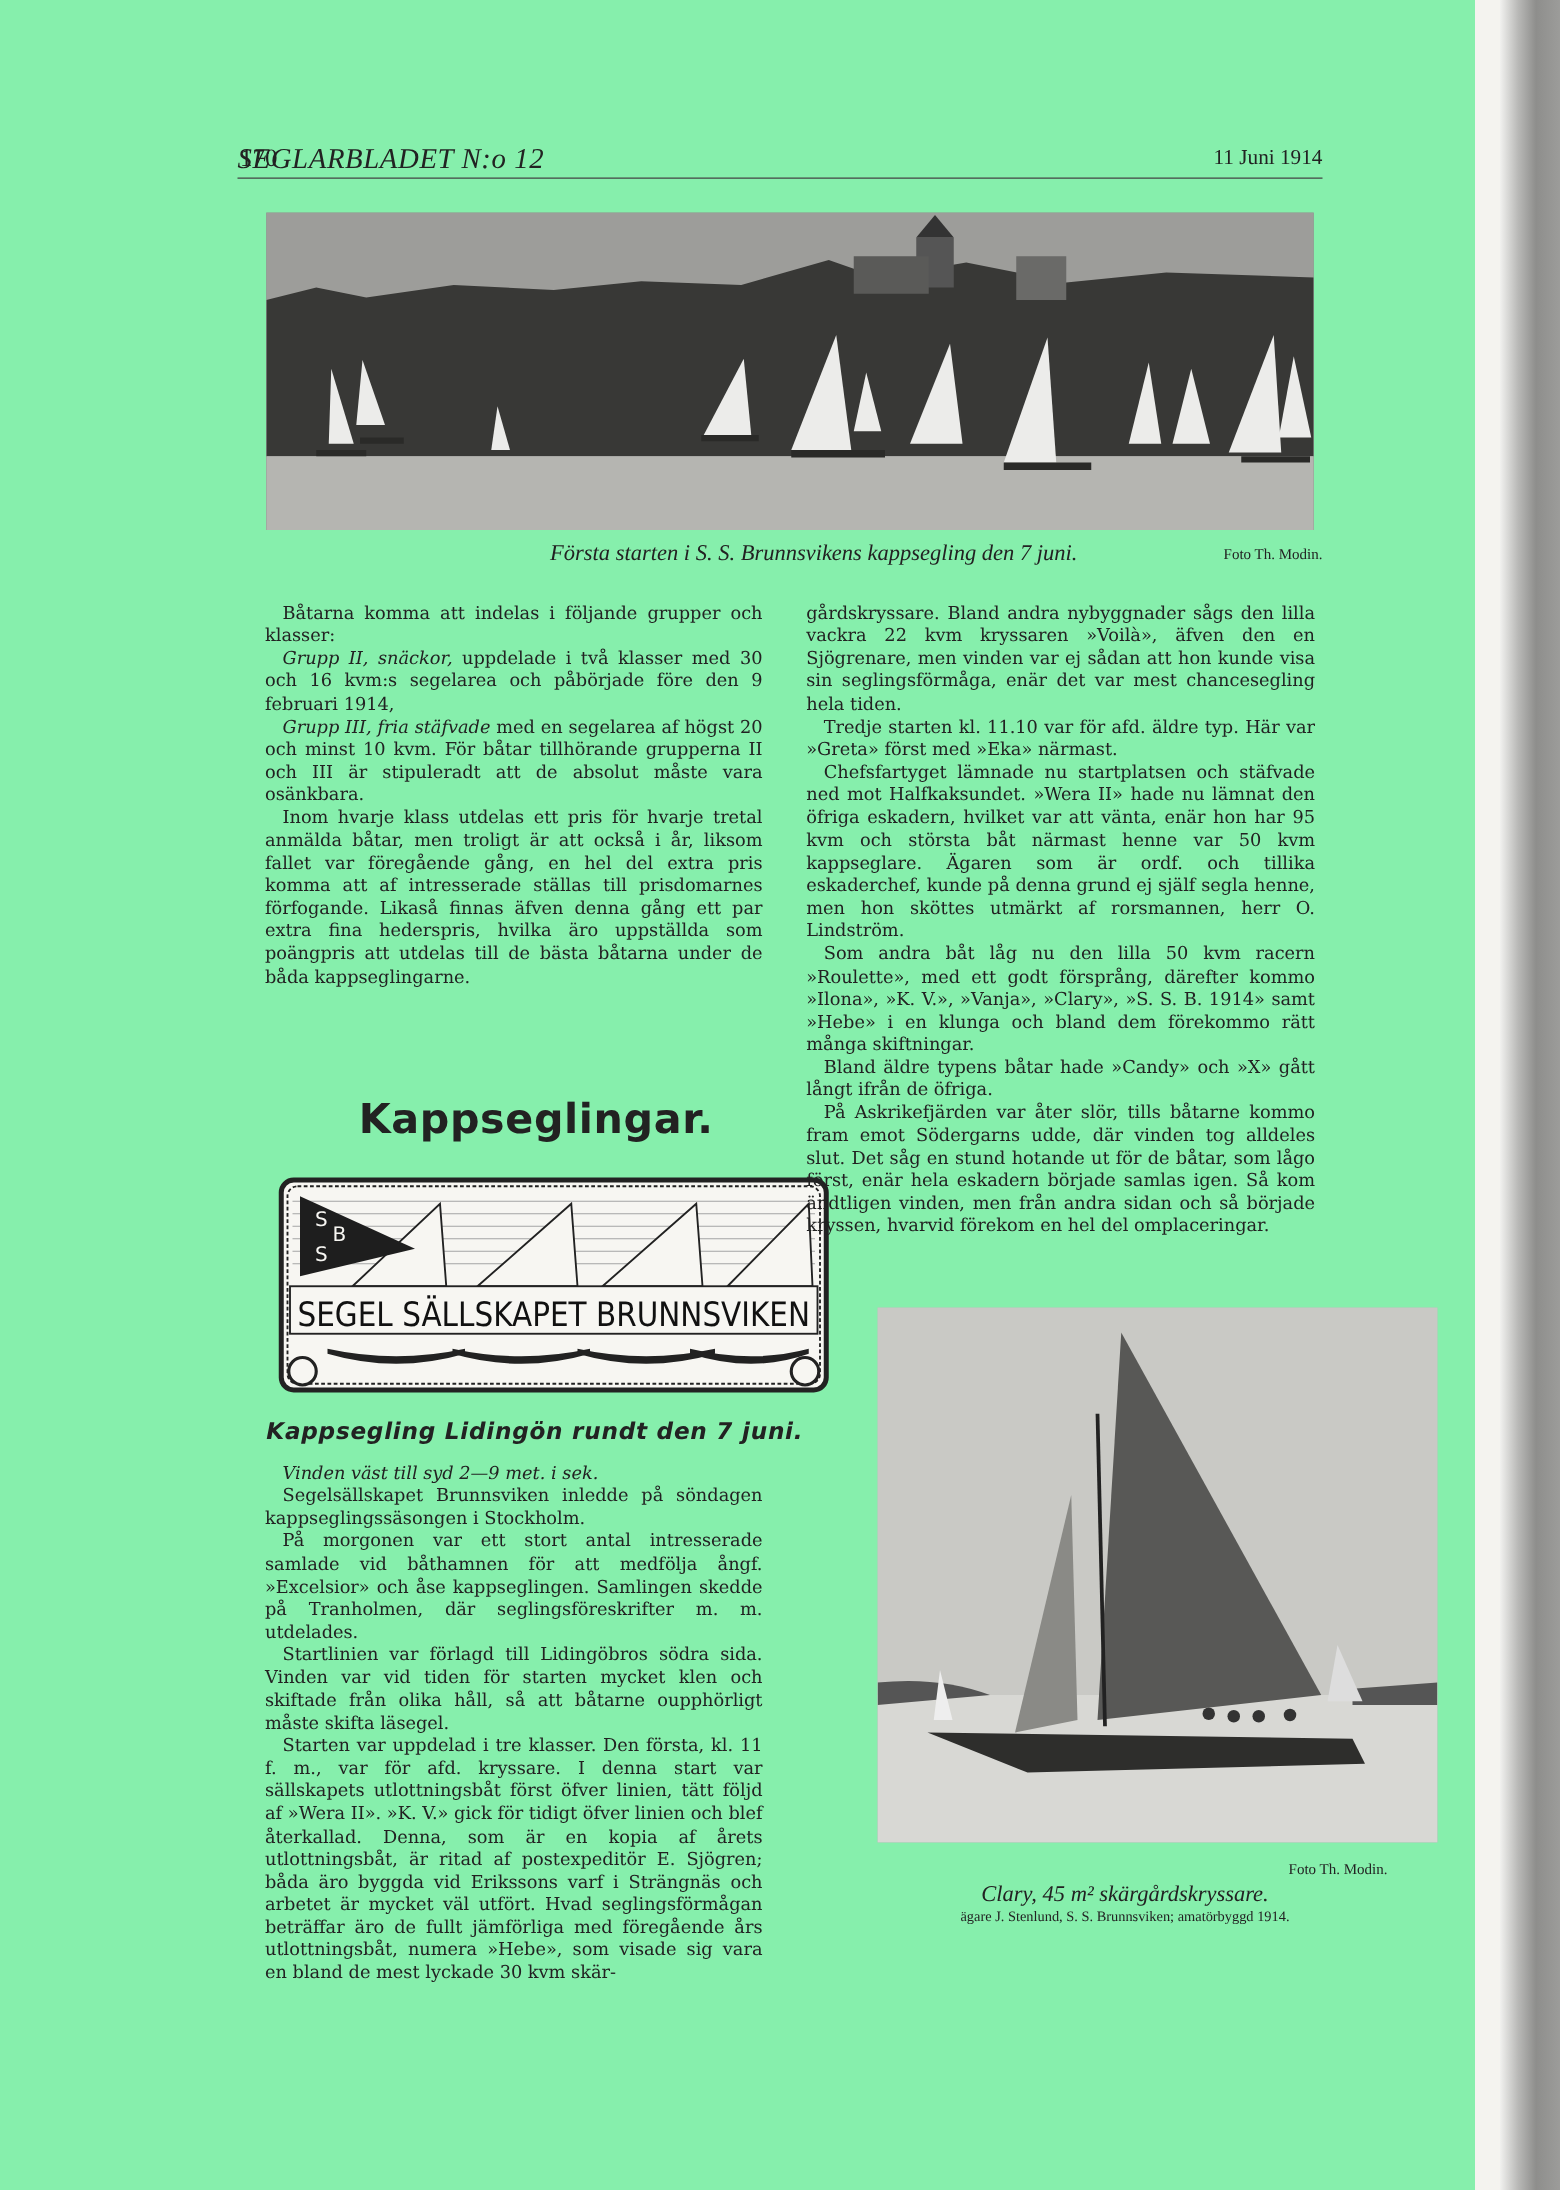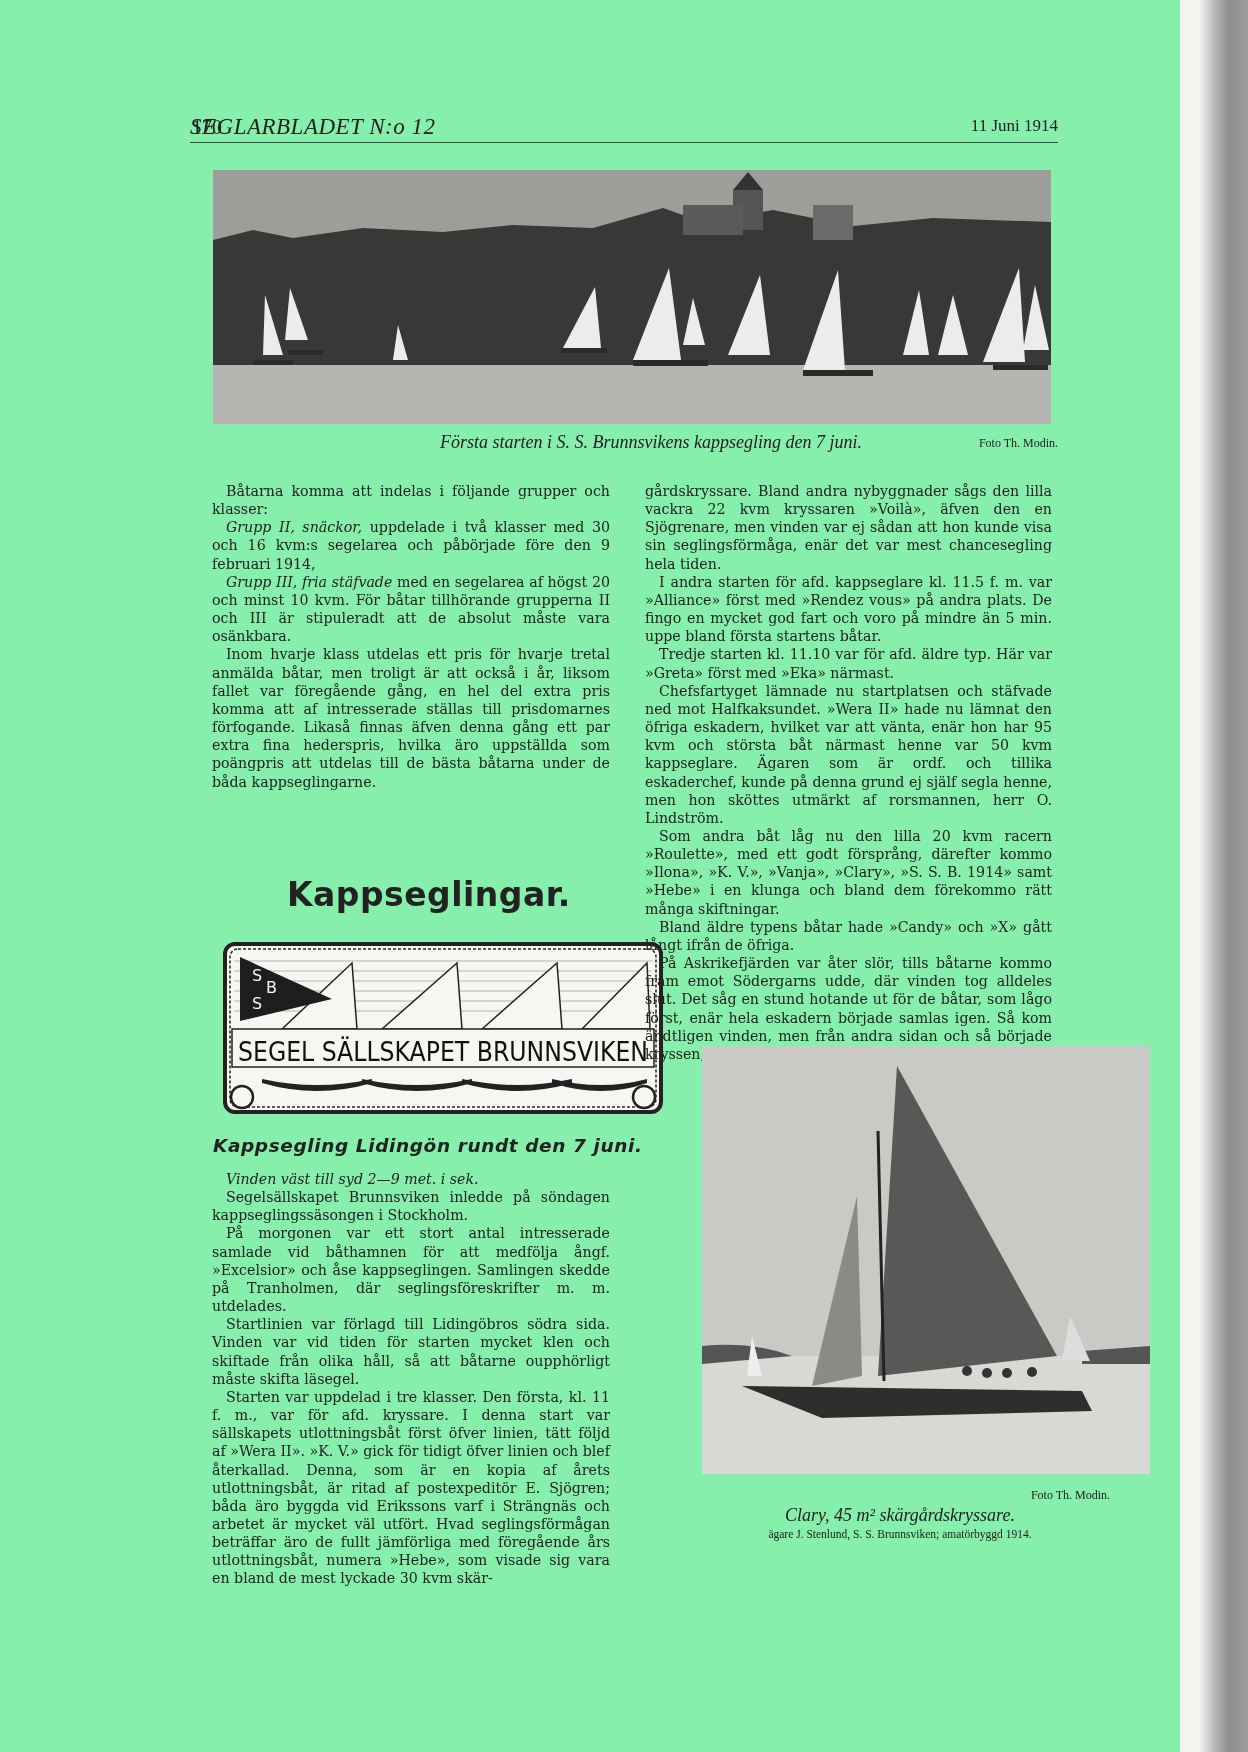--- a/index.html
+++ b/index.html
@@ -129,24 +129,23 @@
   <div class="col" style="left:212px;top:1170px;width:398px;">
     <p class="it">Vinden väst till syd 2—9 met. i sek.</p>
     <p>Segelsällskapet Brunnsviken inledde på söndagen kappseglingssäsongen i Stockholm.</p>
     <p>På morgonen var ett stort antal intresserade samlade vid båthamnen för att medfölja ångf. »Excelsior» och åse kappseglingen. Samlingen skedde på Tranholmen, där seglingsföreskrifter m. m. utdelades.</p>
     <p>Startlinien var förlagd till Lidingöbros södra sida. Vinden var vid tiden för starten mycket klen och skiftade från olika håll, så att båtarne oupphörligt måste skifta läsegel.</p>
     <p>Starten var uppdelad i tre klasser. Den första, kl. 11 f. m., var för afd. kryssare. I denna start var sällskapets utlottningsbåt först öfver linien, tätt följd af »Wera II». »K. V.» gick för tidigt öfver linien och blef återkallad. Denna, som är en kopia af årets utlottningsbåt, är ritad af postexpeditör E. Sjögren; båda äro byggda vid Erikssons varf i Strängnäs och arbetet är mycket väl utfört. Hvad seglingsförmågan beträffar äro de fullt jämförliga med föregående års utlottningsbåt, numera »Hebe», som visade sig vara en bland de mest lyckade 30 kvm skär-</p>
   </div>
 
   <div class="col" style="left:645px;top:482px;width:407px;">
     <p class="noind">gårdskryssare. Bland andra nybyggnader sågs den lilla vackra 22 kvm kryssaren »Voilà», äfven den en Sjögrenare, men vinden var ej sådan att hon kunde visa sin seglingsförmåga, enär det var mest chancesegling hela tiden.</p>
-    <p>I andra starten för afd. kappseglare kl. 11.5 f. m. var »Alliance» först med »Rendez vous» på andra plats. De fingo en mycket god fart och voro på mindre än 5 min. uppe bland första startens båtar.</p>
     <p>Tredje starten kl. 11.10 var för afd. äldre typ. Här var »Greta» först med »Eka» närmast.</p>
     <p>Chefsfartyget lämnade nu startplatsen och stäfvade ned mot Halfkaksundet. »Wera II» hade nu lämnat den öfriga eskadern, hvilket var att vänta, enär hon har 95 kvm och största båt närmast henne var 50 kvm kappseglare. Ägaren som är ordf. och tillika eskaderchef, kunde på denna grund ej själf segla henne, men hon sköttes utmärkt af rorsmannen, herr O. Lindström.</p>
-    <p>Som andra båt låg nu den lilla 20 kvm racern »Roulette», med ett godt försprång, därefter kommo »Ilona», »K. V.», »Vanja», »Clary», »S. S. B. 1914» samt »Hebe» i en klunga och bland dem förekommo rätt många skiftningar.</p>
+    <p>Som andra båt låg nu den lilla 50 kvm racern »Roulette», med ett godt försprång, därefter kommo »Ilona», »K. V.», »Vanja», »Clary», »S. S. B. 1914» samt »Hebe» i en klunga och bland dem förekommo rätt många skiftningar.</p>
     <p>Bland äldre typens båtar hade »Candy» och »X» gått långt ifrån de öfriga.</p>
     <p>På Askrikefjärden var åter slör, tills båtarne kommo fram emot Södergarns udde, där vinden tog alldeles slut. Det såg en stund hotande ut för de båtar, som lågo först, enär hela eskadern började samlas igen. Så kom ändtligen vinden, men från andra sidan och så började kryssen, hvarvid förekom en hel del omplaceringar.</p>
   </div>
 
   <div class="photo" style="left:702px;top:1046px;width:448px;height:428px;background:#c4c4c0;">
     <svg viewBox="0 0 448 428" preserveAspectRatio="none">
       <rect width="448" height="428" fill="#c9c9c5"></rect>
       <rect x="0" y="310" width="448" height="118" fill="#d8d8d4"></rect>
       <path d="M0 300 Q50 295 90 310 L0 318 Z" fill="#555"></path>
       <path d="M380 305 L448 300 L448 318 L380 318 Z" fill="#555"></path>

